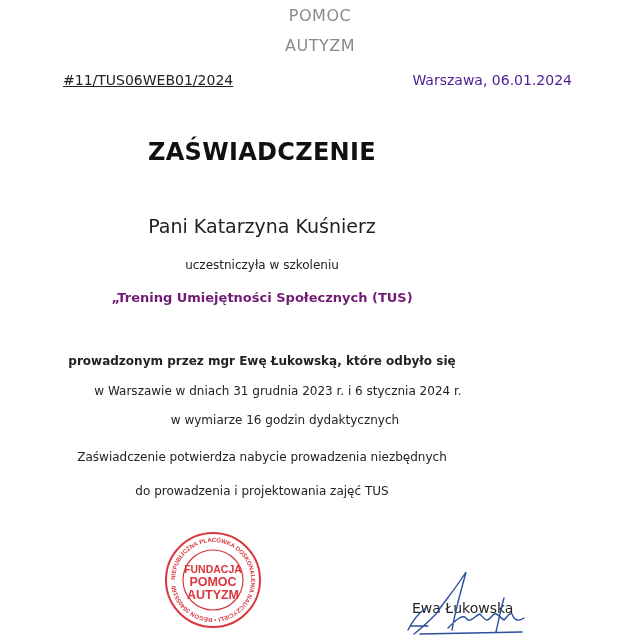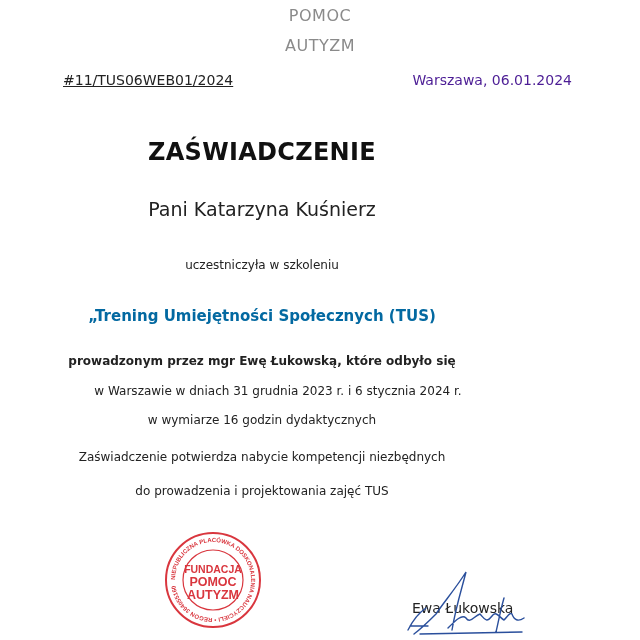--- a/index.html
+++ b/index.html
@@ -4,23 +4,23 @@
 <style>
   html, body { margin:0; padding:0; }
   body { width:640px; height:640px; background:#ffffff; position:relative; overflow:hidden;
          font-family:"DejaVu Sans", sans-serif; color:#1a1a1a; }
   .abs { position:absolute; }
   .logo { left:0; width:640px; text-align:center; color:#8a8a8a; font-size:16px; letter-spacing:0.5px; }
   .ref { left:63px; top:72px; font-size:14px; color:#222;text-decoration:underline; }
   .date { right:68px; top:72px; font-size:14px; color:#4c1d95; }
   .center { left:0; width:524px; text-align:center; }
   .title { top:138px; font-size:24px; font-weight:bold; color:#111; letter-spacing:0.3px; }
-  .name { top:198px; font-size:19px; color:#222; }
+  .name { top:215px; font-size:19px; color:#222; }
   .line { font-size:12px; color:#222; }
-  .course { top:304px; font-size:15px; font-weight:bold; line-height:24px; color:#0369a1; }
+  .course { top:286px; font-size:13px; font-weight:bold; line-height:24px; color:#701a75; }
   .stamp { left:164px; top:531px; width:98px; height:98px; }
   .sig-name { left:412px; top:556px; font-size:14px; color:#222;margin-top:44px; }
   .sig { left:400px; top:568px; width:130px; height:72px; }
 </style>
 </head>
 <body>
 
 <div class="abs logo" style="top:6px;">POMOC</div>
 <div class="abs logo" style="top:36px;">AUTYZM</div>
 
@@ -30,23 +30,23 @@
 <div class="abs center title">ZAŚWIADCZENIE</div>
 <div class="abs center name">Pani Katarzyna Kuśnierz</div>
 <div class="abs center line" style="top:258px;">uczestniczyła w szkoleniu</div>
 
 <div class="abs center course">
   <div>„Trening Umiejętności Społecznych (TUS)</div>
 </div>
 
 <div class="abs center line" style="top:354px;font-weight:bold;">prowadzonym przez mgr Ewę Łukowską, które odbyło się</div>
 <div class="abs center line" style="top:384px;margin-left:16px;">w Warszawie w dniach 31 grudnia 2023 r. i 6 stycznia 2024 r.</div>
-<div class="abs center line" style="top:413px;">w wymiarze 16 godzin dydaktycznych</div>
+<div class="abs center line" style="top:413px;padding-left:23px;">w wymiarze 16 godzin dydaktycznych</div>
 
-<div class="abs center line" style="top:450px;">Zaświadczenie potwierdza nabycie kompetencji niezbędnych</div>
+<div class="abs center line" style="top:450px;">Zaświadczenie potwierdza nabycie prowadzenia niezbędnych</div>
 <div class="abs center line" style="top:484px;">do prowadzenia i projektowania zajęć TUS</div>
 
 <div class="abs stamp">
   <svg width="98" height="98" viewBox="0 0 98 98">
     <defs>
       <path id="ringpath" d="M49,49 m-38,0 a38,38 0 1,1 76,0 a38,38 0 1,1 -76,0"></path>
     </defs>
     <circle cx="49" cy="49" r="47" fill="none" stroke="#d9363e" stroke-width="2"></circle>
     <circle cx="49" cy="49" r="30" fill="none" stroke="#d9363e" stroke-width="1.2"></circle>
     <text font-size="6" fill="#d9363e" font-family="Liberation Sans, sans-serif" font-weight="bold">

